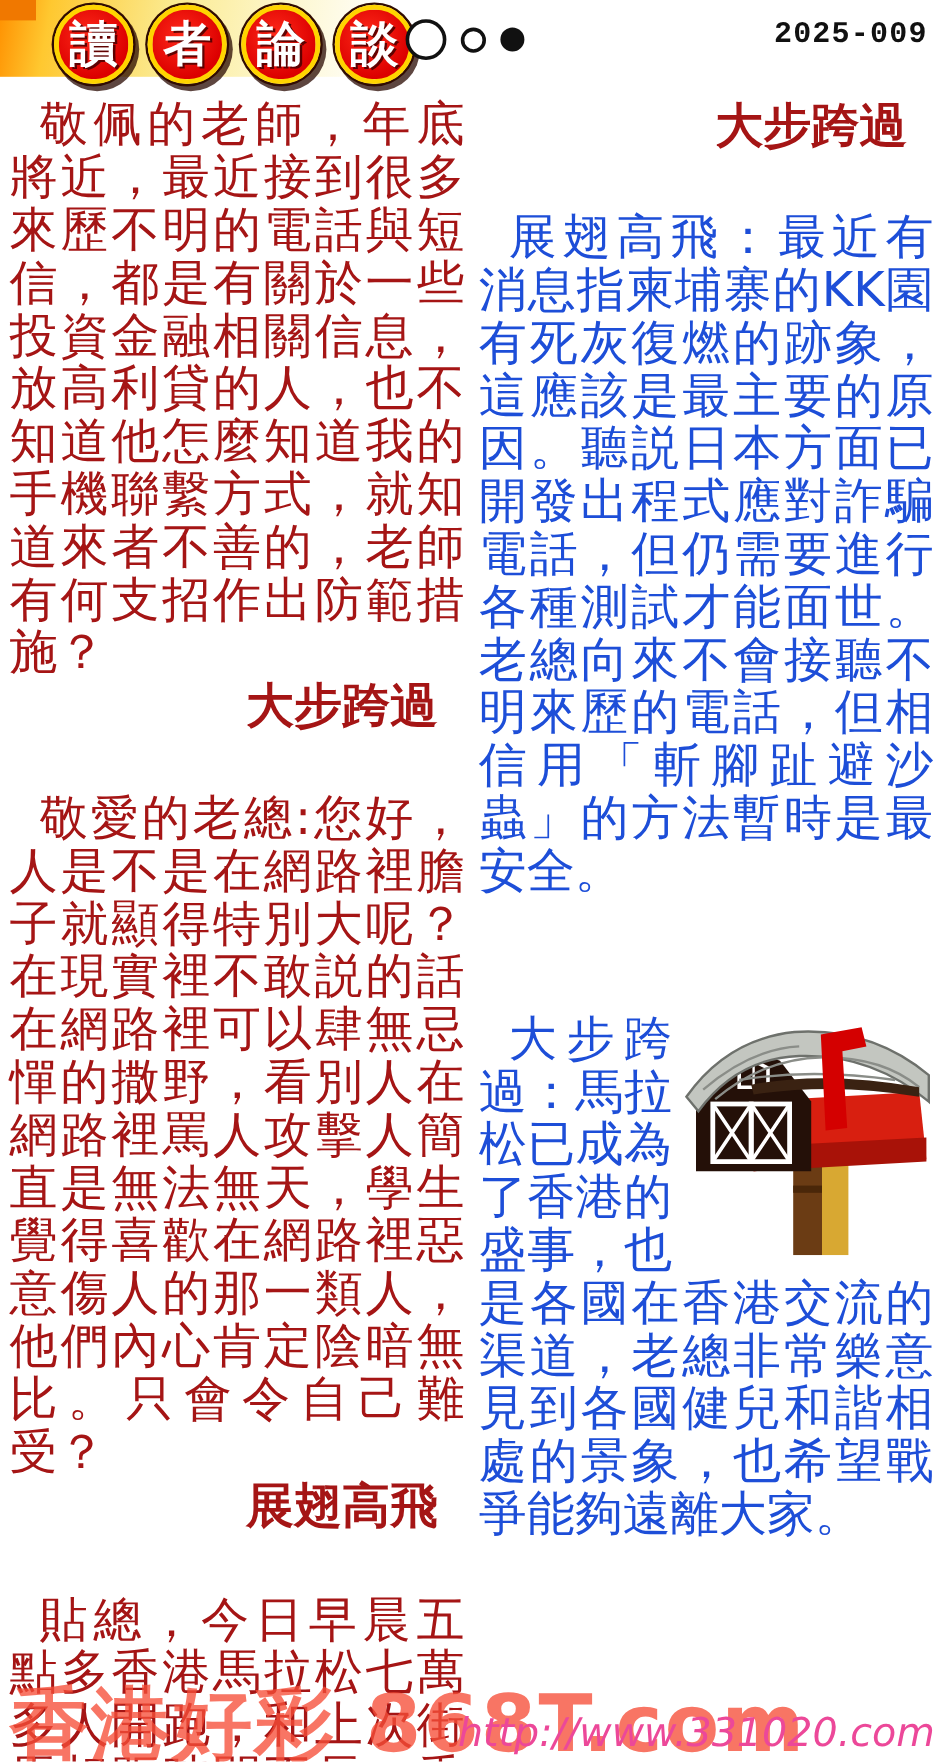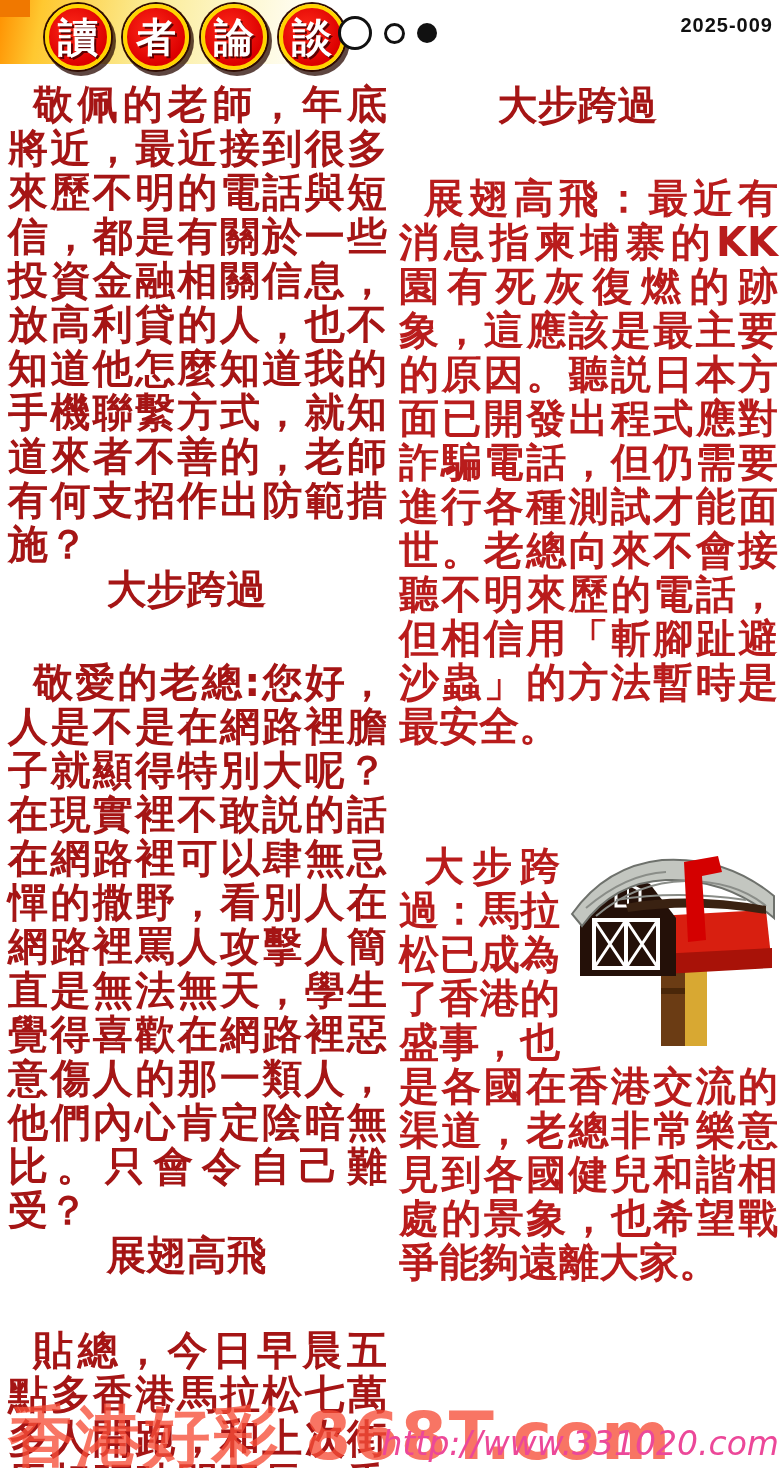--- a/index.html
+++ b/index.html
@@ -25,35 +25,35 @@
     display:flex;align-items:center;justify-content:center;
     color:#ffffff;font-weight:700;font-size:40px;line-height:1;
     text-shadow:2px 2px 0 rgba(70,0,0,.85);
   }
   .dots{position:absolute;top:16px;left:338px;display:flex;align-items:center;gap:12px;}
   .dot-large{width:28px;height:28px;border-radius:50%;background:#fff;border:3px solid #111;}
   .dot-small{width:15px;height:15px;border-radius:50%;background:#fff;border:3px solid #111;}
   .dot-filled{width:20px;height:20px;border-radius:50%;background:#111;}
   .issue-number{
     position:absolute;top:14px;right:10px;
-    font-family:Liberation Sans, sans-serif;
-    font-size:20px;font-weight:600;color:#111;letter-spacing:1px;
+    font-family:Liberation Mono, monospace;
+    font-size:25px;font-weight:600;color:#111;letter-spacing:1px;
   }
   
   .columns{position:absolute;top:82px;left:8px;width:770px;display:flex;gap:12px;}
   .col{width:379px;}
   p.block{
-    margin:0;font-size:40px;line-height:44px;font-weight:700;
+    margin:0;font-size:40px;line-height:44px;font-weight:400;
     text-indent:25px;text-align:justify;letter-spacing:0px;
   }
   .letter-text{color:#a51515;}
-  .reply-text{color:#b91c1c;}
+  .reply-text{color:#1d4ed8;}
   .signature{
     margin:0;font-size:40px;line-height:46px;font-weight:700;
-    text-align:center;padding-right:22px;color:#a51515;
+    text-align:right;padding-right:22px;color:#a51515;
   }
   .gap{height:48px;}
   .gap-big{height:50px;}
   
   .watermark{
     position:absolute;left:8px;top:1392px;z-index:6;
     font-size:66px;font-weight:700;letter-spacing:2px;
     color:rgba(246,78,56,.78);white-space:nowrap;pointer-events:none;
   }
   .site-url{

